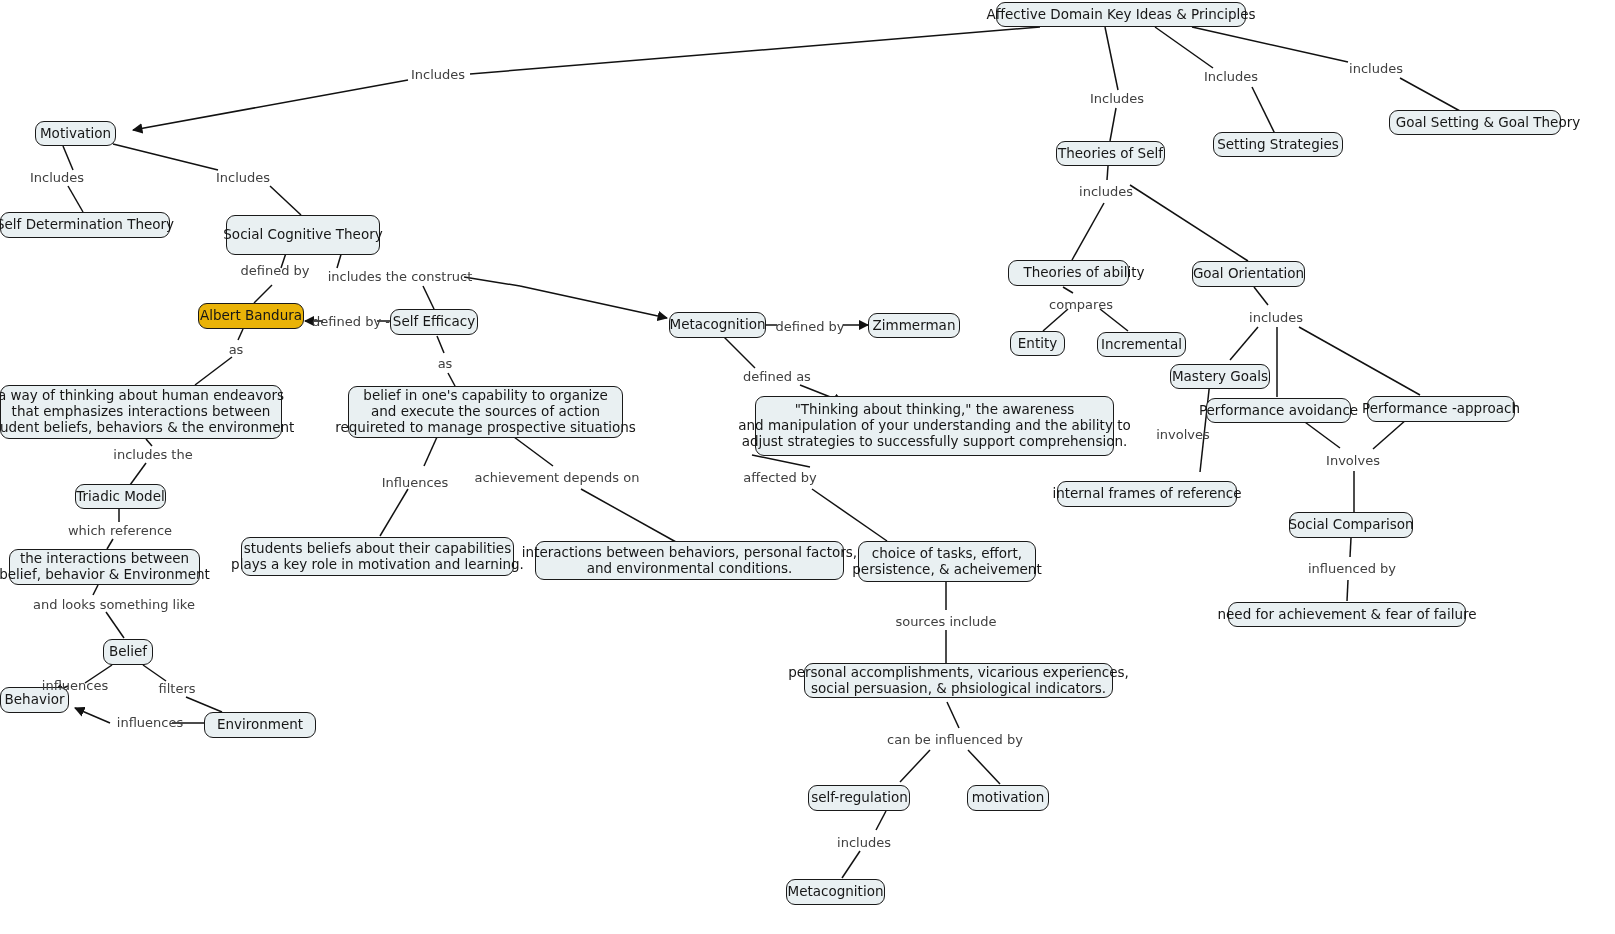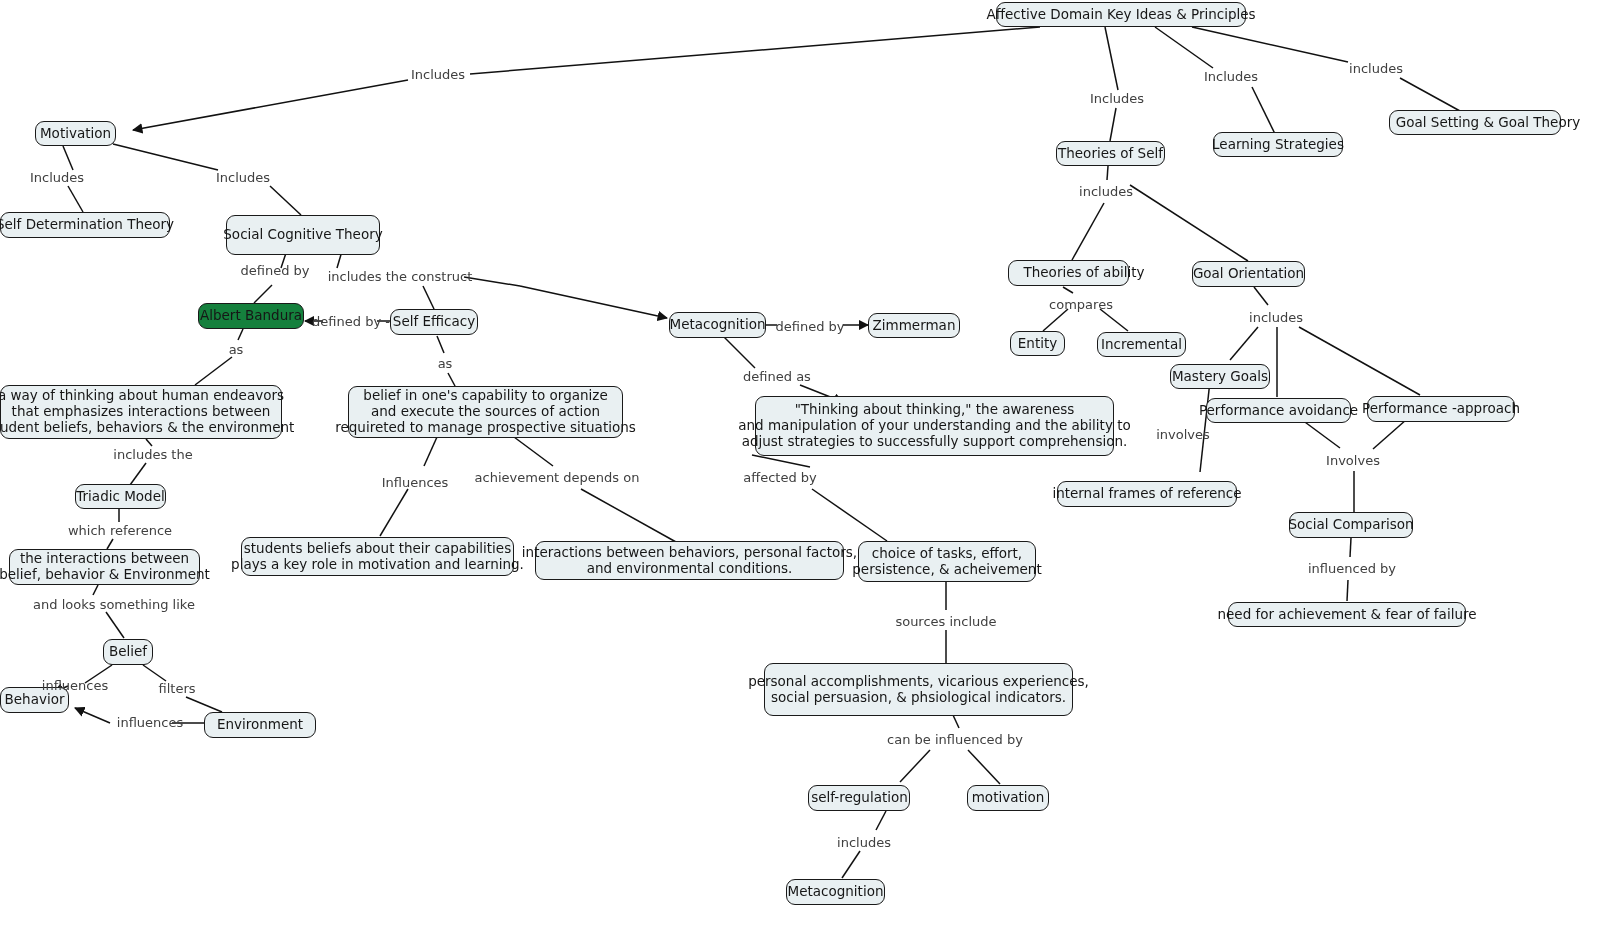--- a/index.html
+++ b/index.html
@@ -37,21 +37,21 @@
     line-height: 1.18;
     text-align: center;
     padding: 4px 9px;
     white-space: pre;
     display: flex;
     align-items: center;
     justify-content: center;
     z-index: 5;
   }
   .node.plain {
-    background: #15803d;
+    background: #eab308;
   }
   .edge-label {
     position: absolute;
     color: #404040;
     font-size: 13px;
     line-height: 1.1;
     white-space: pre;
     background: transparent;
     z-index: 6;
     transform: translate(-50%, -50%);
@@ -193,21 +193,21 @@
   <div class="node plain" style="left:198px; top:303px; width:106px; height:26px;">Albert Bandura</div>
 
   <div class="node" style="left:390px; top:309px; width:88px; height:26px;">Self Efficacy</div>
 
   <div class="node" style="left:669px; top:312px; width:97px; height:26px;">Metacognition</div>
 
   <div class="node" style="left:868px; top:313px; width:92px; height:25px;">Zimmerman</div>
 
   <div class="node" style="left:1056px; top:141px; width:109px; height:25px;">Theories of Self</div>
 
-  <div class="node" style="left:1213px; top:132px; width:130px; height:25px;">Learning Strategies</div>
+  <div class="node" style="left:1213px; top:132px; width:130px; height:25px;">Setting Strategies</div>
 
   <div class="node" style="left:1389px; top:110px; width:172px; height:25px;padding-left:35px;">Goal Setting &amp; Goal Theory</div>
 
   <div class="node" style="left:1008px; top:260px; width:121px; height:26px;padding-left:40px;">Theories of ability</div>
 
   <div class="node" style="left:1192px; top:261px; width:113px; height:26px;">Goal Orientation</div>
 
   <div class="node" style="left:1010px; top:331px; width:55px; height:25px;">Entity</div>
 
   <div class="node" style="left:1097px; top:332px; width:89px; height:25px;">Incremental</div>
@@ -249,21 +249,21 @@
   <div class="node" style="left:535px; top:541px; width:309px; height:39px;">interactions between behaviors, personal factors,
 and environmental conditions.</div>
 
   <div class="node" style="left:755px; top:396px; width:359px; height:60px;">"Thinking about thinking," the awareness
 and manipulation of your understanding and the ability to
 adjust strategies to successfully support comprehension.</div>
 
   <div class="node" style="left:858px; top:541px; width:178px; height:41px;">choice of tasks, effort,
 persistence, &amp; acheivement</div>
 
-  <div class="node" style="left:764px; top:663px; width:309px; height:53px;">personal accomplishments, vicarious experiences,
+  <div class="node" style="left:804px; top:663px; width:309px; height:35px;">personal accomplishments, vicarious experiences,
 social persuasion, &amp; phsiological indicators.</div>
 
   <div class="node" style="left:808px; top:785px; width:102px; height:26px;padding-left:10px;">self-regulation</div>
 
   <div class="node" style="left:967px; top:785px; width:82px; height:26px;">motivation</div>
 
   <div class="node" style="left:786px; top:879px; width:99px; height:26px;">Metacognition</div>
 
   <div class="edge-label" style="left:438px; top:75px;">Includes</div>
   <div class="edge-label" style="left:1117px; top:99px;">Includes</div>

